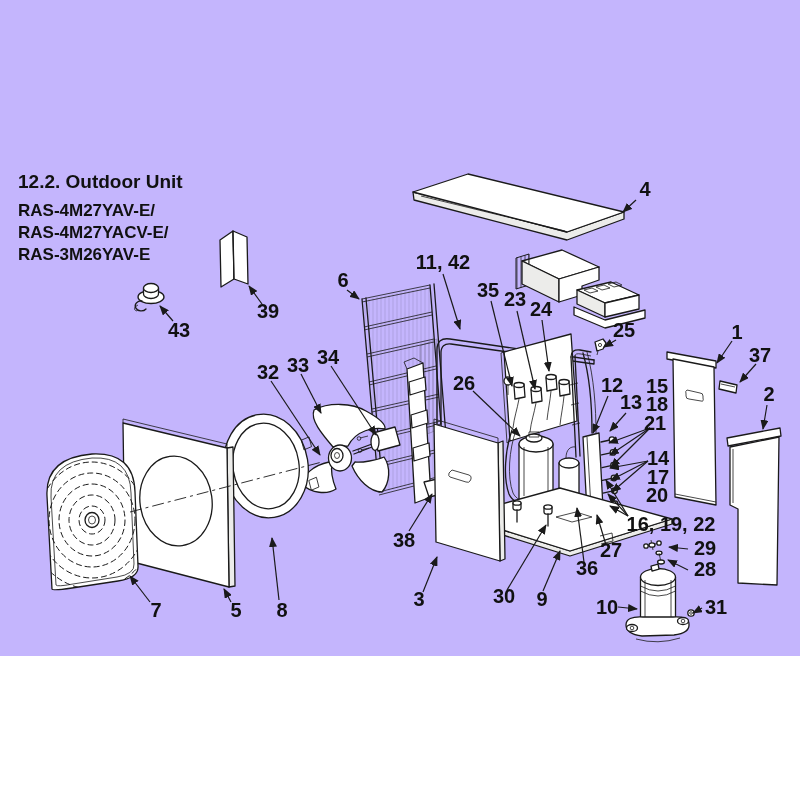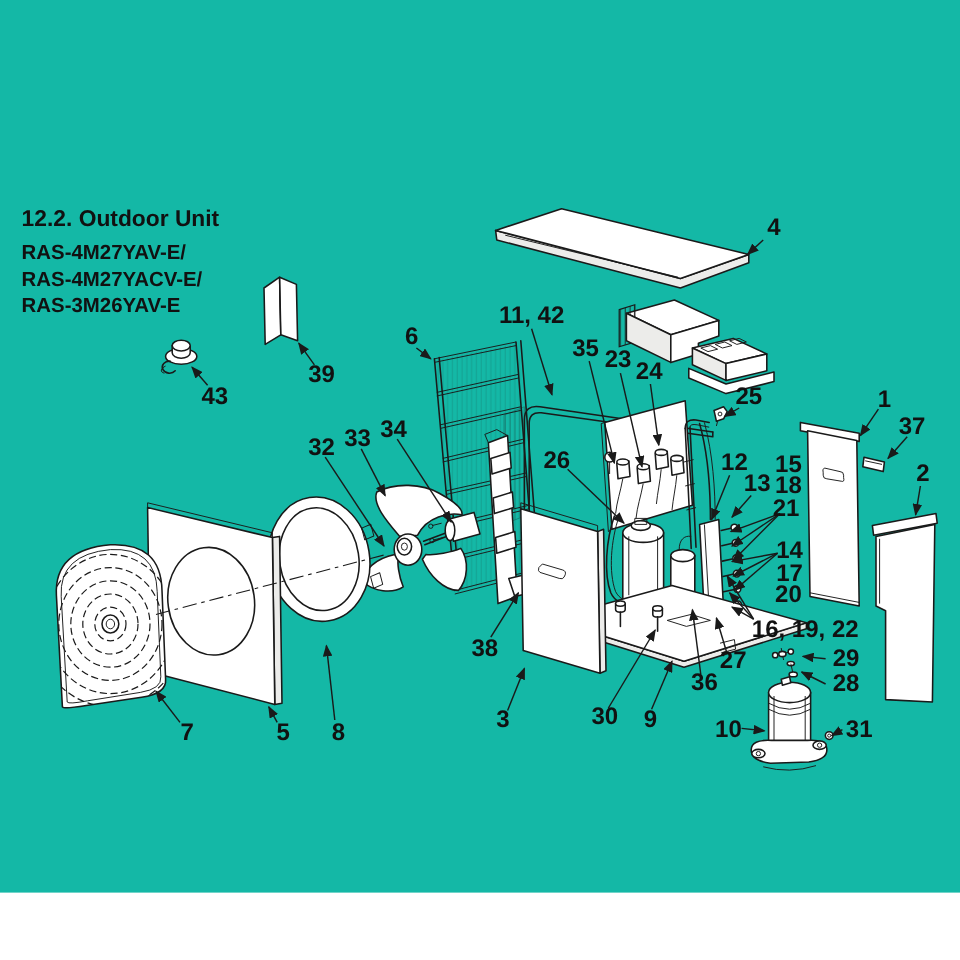--- a/index.html
+++ b/index.html
@@ -1,16 +1,16 @@
 <!DOCTYPE html>
 <html><head>
 <meta charset="utf-8">
 <style>
   html,body{margin:0;padding:0;background:#ffffff;}
-  .page{position:relative;width:800px;height:744px;background:#14b8a6;overflow:hidden;
+  .page{position:relative;width:800px;height:656px;background:#c4b5fd;overflow:hidden;
         font-family:"Liberation Sans",sans-serif;}
   svg{position:absolute;left:0;top:0;}
   .ln{fill:none;stroke:#1a1a1a;stroke-width:1.3;stroke-linejoin:round;stroke-linecap:round;}
   .thin{fill:none;stroke:#1a1a1a;stroke-width:0.8;stroke-linejoin:round;}
   .fw{fill:#ffffff;stroke:#1a1a1a;stroke-width:1.3;stroke-linejoin:round;}
   .fg{fill:#ececea;stroke:#1a1a1a;stroke-width:1.3;stroke-linejoin:round;}
   .ldr{fill:none;stroke:#1a1a1a;stroke-width:1.2;marker-end:url(#arr);}
   .lbl{font:bold 20px "Liberation Sans",sans-serif;fill:#111;text-anchor:middle;}
   .ttl{font:bold 19px "Liberation Sans",sans-serif;fill:#111;}
   .mdl{font:bold 17px "Liberation Sans",sans-serif;fill:#111;}

